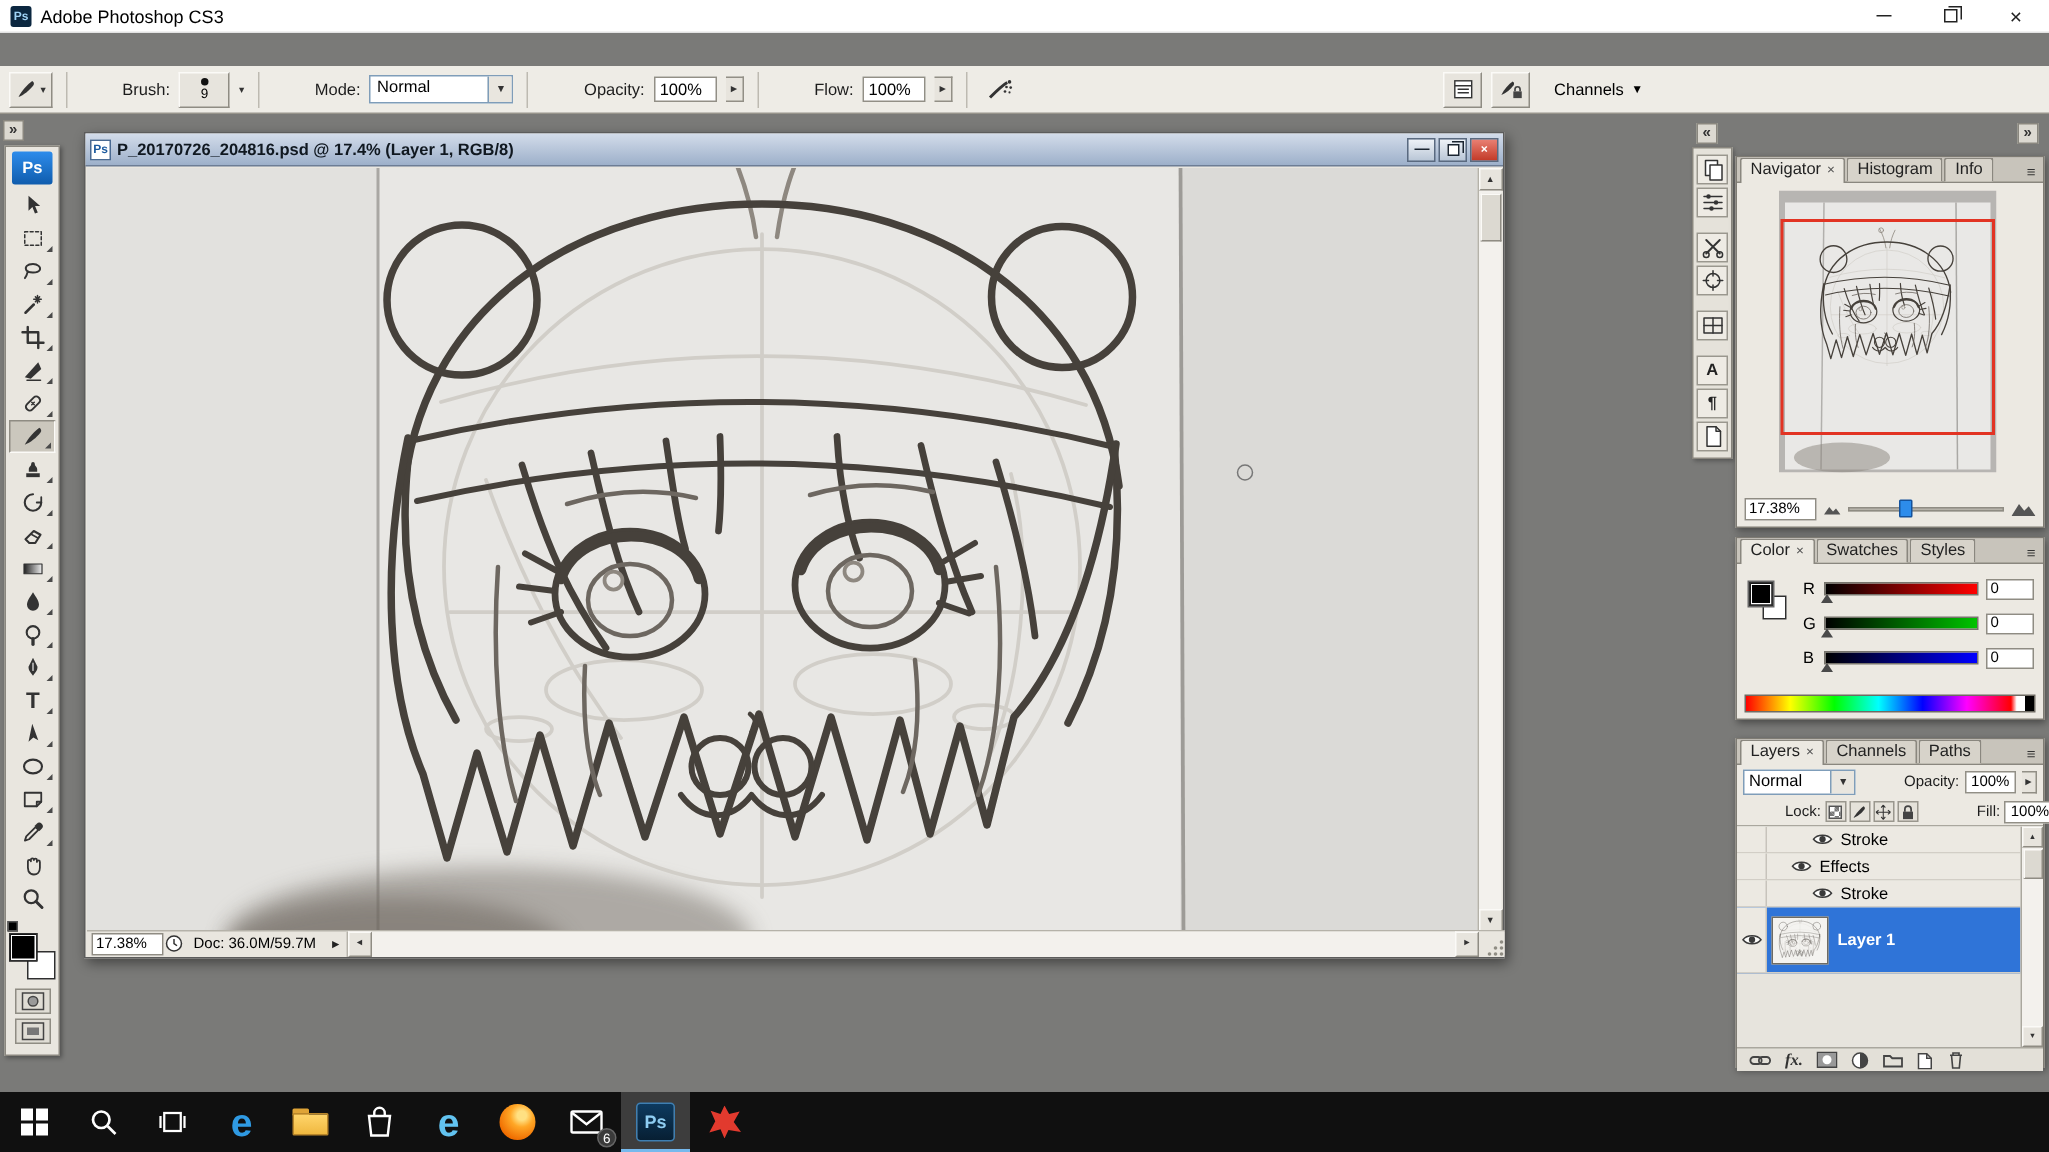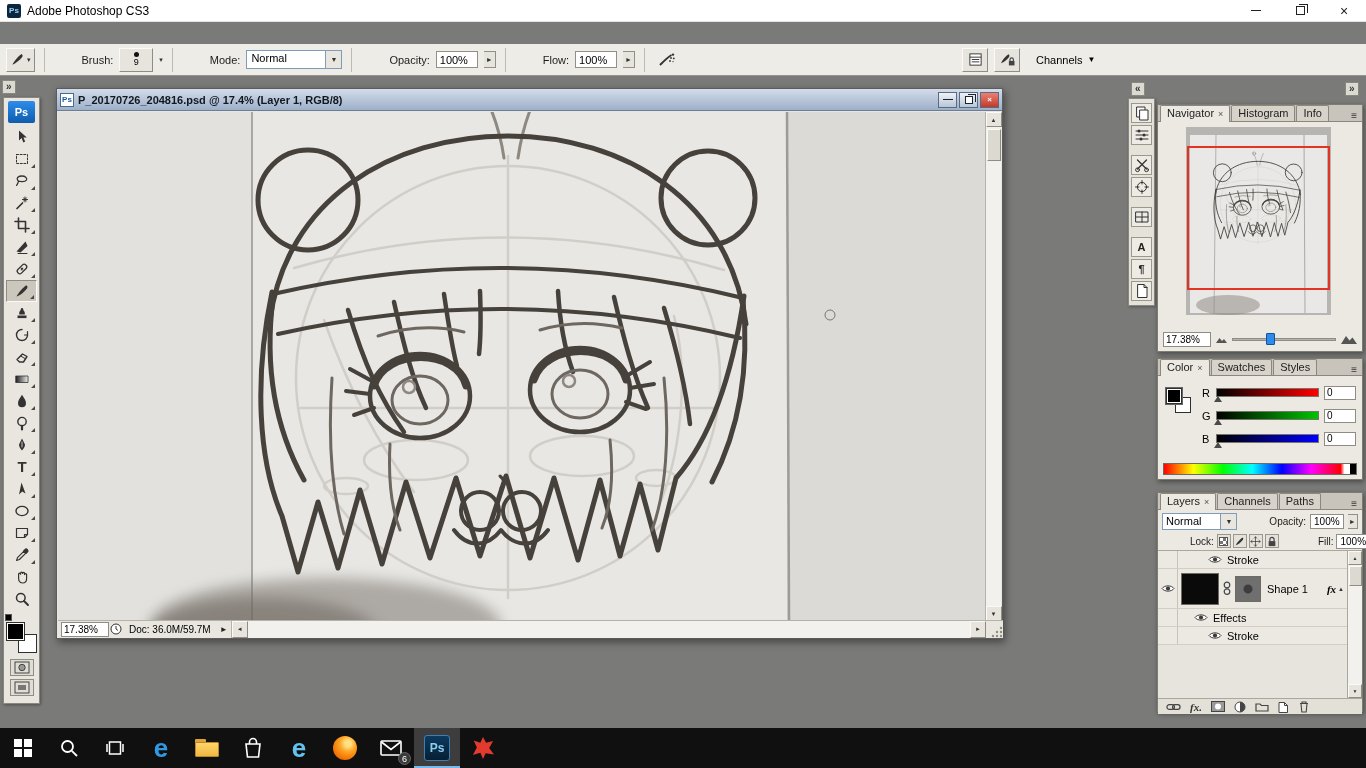--- a/index.html
+++ b/index.html
@@ -729,39 +729,20 @@
             <div class="eyecol"></div>
             <div class="indent"></div>
             <span class="mini-eye">
               <svg width="14" height="9" viewBox="0 0 14 9">
                 <path d="M1 4.5 C3.5 1 10.5 1 13 4.5 C10.5 8 3.5 8 1 4.5 Z" fill="#fdfdfb" stroke="#3a3a3a"></path>
                 <circle cx="7" cy="4.5" r="2.1" fill="#3a3a3a"></circle>
               </svg>
             </span>
             <span class="ename">Stroke</span>
           </div>
-          <div class="lrow layer">
-            <div class="eyecol">
-              <svg width="14" height="9" viewBox="0 0 14 9">
-                <path d="M1 4.5 C3.5 1 10.5 1 13 4.5 C10.5 8 3.5 8 1 4.5 Z" fill="#fdfdfb" stroke="#3a3a3a"></path>
-                <circle cx="7" cy="4.5" r="2.1" fill="#3a3a3a"></circle>
-              </svg>
-            </div>
-            <div class="thumb black"></div>
-            <div class="chainw">
-              <svg width="8" height="15" viewBox="0 0 8 15">
-                <circle cx="4" cy="4" r="2.8" fill="none" stroke="#444" stroke-width="1.2"></circle>
-                <circle cx="4" cy="10.6" r="2.8" fill="none" stroke="#444" stroke-width="1.2"></circle>
-              </svg>
-            </div>
-            <div class="thumb mask"></div>
-            <div class="lname">Shape 1</div>
-            <div class="fxb">fx</div>
-            <div class="chev">▲</div>
-          </div>
           <div class="lrow effects_header">
             <div class="eyecol"></div>
             <div class="indent sm"></div>
             <span class="mini-eye">
               <svg width="14" height="9" viewBox="0 0 14 9">
                 <path d="M1 4.5 C3.5 1 10.5 1 13 4.5 C10.5 8 3.5 8 1 4.5 Z" fill="#fdfdfb" stroke="#3a3a3a"></path>
                 <circle cx="7" cy="4.5" r="2.1" fill="#3a3a3a"></circle>
               </svg>
             </span>
             <span class="ename">Effects</span>
@@ -770,20 +751,34 @@
             <div class="eyecol"></div>
             <div class="indent"></div>
             <span class="mini-eye">
               <svg width="14" height="9" viewBox="0 0 14 9">
                 <path d="M1 4.5 C3.5 1 10.5 1 13 4.5 C10.5 8 3.5 8 1 4.5 Z" fill="#fdfdfb" stroke="#3a3a3a"></path>
                 <circle cx="7" cy="4.5" r="2.1" fill="#3a3a3a"></circle>
               </svg>
             </span>
             <span class="ename">Stroke</span>
           </div>
+          <div class="lrow layer selected">
+            <div class="eyecol">
+              <svg width="14" height="9" viewBox="0 0 14 9">
+                <path d="M1 4.5 C3.5 1 10.5 1 13 4.5 C10.5 8 3.5 8 1 4.5 Z" fill="#fdfdfb" stroke="#3a3a3a"></path>
+                <circle cx="7" cy="4.5" r="2.1" fill="#3a3a3a"></circle>
+              </svg>
+            </div>
+            <div class="thumb white">
+              <svg viewBox="40 40 480 500" width="34" height="28" style="opacity:.85">
+                <use href="#face-art" x="0" y="0" width="560" height="600"></use>
+              </svg>
+            </div>
+            <div class="lname">Layer 1</div>
+          </div>
         </div>
       <div class="lscroll">
         <div class="sbtn">▲</div>
         <div class="lthumb"></div>
         <div class="vspacer"></div>
         <div class="sbtn">▼</div>
       </div>
     </div>
     <div class="lay-bottom" id="layers-bottom">
         <span class="bicon">

